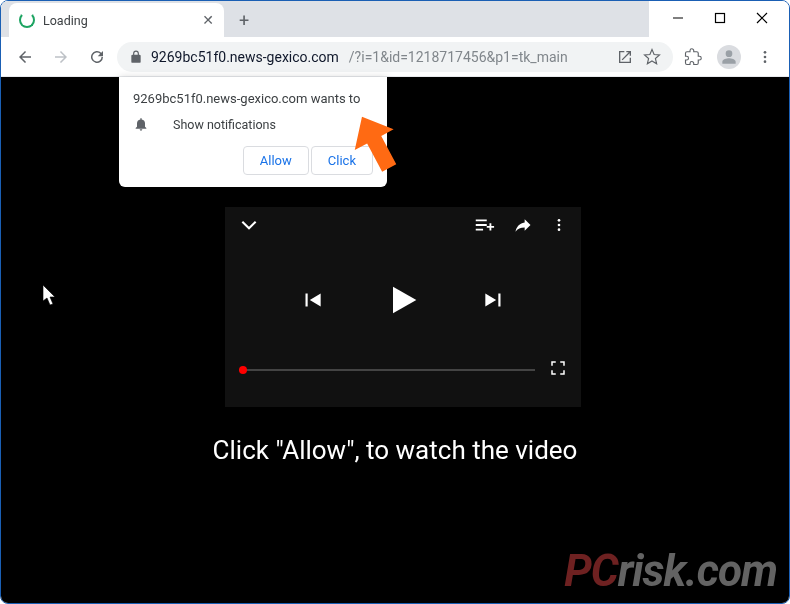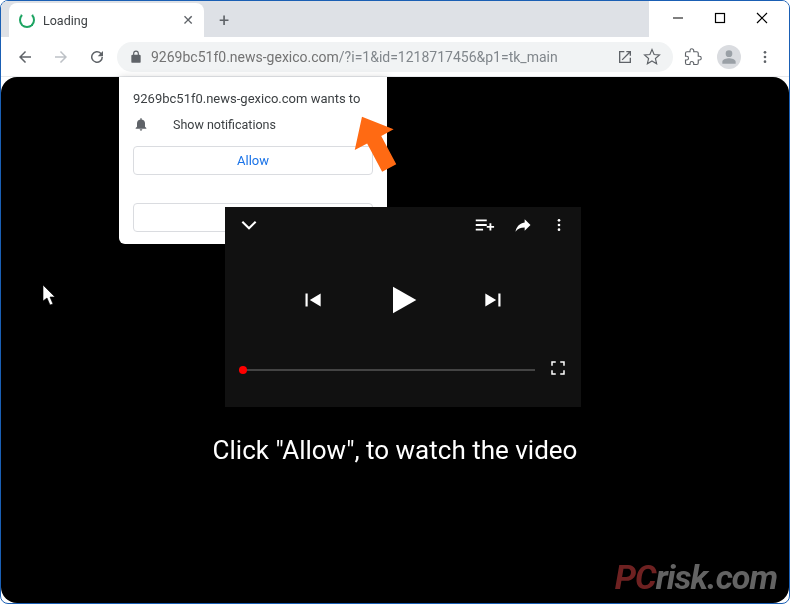--- a/index.html
+++ b/index.html
@@ -6,63 +6,63 @@
   body { width: 790px; height: 604px; background: #fff; position: relative; overflow: hidden; }
 
   
   .window { width: 790px; height: 604px; border: 1px solid #1a5fb4; border-radius: 8px; overflow: hidden; position: relative; background: #fff; }
   .titlebar { height: 34px; background: #fff; display: flex; align-items: center; justify-content: flex-end; padding: 0 6px; }
   .winbtn { width: 42px; height: 28px; display: flex; align-items: center; justify-content: center; }
   .winbtn svg { width: 12px; height: 12px; }
 
   
   .tabstrip { height: 36px; background: #dee1e6; display: flex; align-items: flex-end; padding: 4px 8px 0; position: absolute; top: 0; left: 0; right: 140px; }
-  .tab { height: 34px; width: 195px; background: #fff; border-radius: 8px 8px 0 0; display: flex; align-items: center; padding: 0 10px; gap: 8px; font-size: 12.5px; color: #3c4043; }
+  .tab { height: 34px; width: 215px; background: #fff; border-radius: 8px 8px 0 0; display: flex; align-items: center; padding: 0 10px; gap: 8px; font-size: 12.5px; color: #3c4043; }
   .tab .favicon { width: 16px; height: 16px; border-radius: 50%; border: 2px solid #1da462; border-top-color: transparent; animation: none; }
   .tab .close { margin-left: auto; font-size: 14px; color: #5f6368; }
   .newtab { width: 28px; height: 28px; display: flex; align-items: center; justify-content: center; font-size: 18px; color: #5f6368; margin-left: 6px; margin-bottom: 3px; }
 
   
   .toolbar { position: absolute; top: 36px; left: 0; right: 0; height: 40px; background: #fff; display: flex; align-items: center; padding: 0 8px; gap: 4px; border-bottom: 1px solid #e8eaed; }
   .navbtn { width: 32px; height: 32px; display: flex; align-items: center; justify-content: center; color: #5f6368; }
   .navbtn.disabled { color: #bdc1c6; }
   .addrbar { flex: 1; height: 30px; background: #f1f3f4; border-radius: 15px; display: flex; align-items: center; padding: 0 12px; gap: 8px; font-size: 14px; color: #5f6368; }
-  .addrbar .url-secondary { color: #80868b; }
-  .addrbar .url-main { color: #737373; }
+  .addrbar .url-secondary { color: #80868b; margin-left: 10px; }
+  .addrbar .url-main { color: #0f172a; }
   .tbtn { width: 32px; height: 32px; display: flex; align-items: center; justify-content: center; color: #5f6368; }
   .avatar-stub { width: 24px; height: 24px; border-radius: 50%; background: #dadce0; display:flex;align-items:center;justify-content:center; }
 
   
-  .content { position: absolute; top: 76px; left: 0; right: 0; bottom: 0; background: #000; border-radius: 16px; }
+  .content { position: absolute; top: 76px; left: 0; right: 0; bottom: 0; background: #000; }
 
   
   .notif { position: absolute; top: 0; left: 118px; width: 268px; background: #fff; border-radius: 0 0 6px 6px; box-shadow: 0 2px 10px rgba(0,0,0,0.25); padding: 14px 14px 12px; font-size: 13px; color: #3c4043; }
   .notif-line2 { display: flex; align-items: center; gap: 24px; margin-top: 10px; font-size: 12.5px; }
-  .notif-actions { display: flex; justify-content: flex-end; gap: 28px; margin-top: 14px; flex-direction: column; }
+  .notif-actions { display: flex; justify-content: flex-end; gap: 2px; margin-top: 14px; }
   .notif-btn { border: 1px solid #dadce0; border-radius: 4px; padding: 6px 16px; font-size: 13px; color: #1a73e8; background: #fff; }
 
   
   .arrow { position: absolute; top: 36px; left: 348px; width: 56px; height: 64px; }
 
   
   .player { position: absolute; top: 130px; left: 224px; width: 356px; height: 200px; background: #111; }
   .player-top { height: 40px; display: flex; align-items: center; padding: 0 14px; }
   .pt-left { }
   .pt-right { margin-left: auto; display: flex; gap: 18px; align-items: center; }
   .player-mid { height: 110px; display: flex; align-items: center; justify-content: center; gap: 58px; }
   .player-bot { height: 26px; display: flex; align-items: center; padding: 0 14px; }
   .progress { flex: 1; height: 2px; background: #444; position: relative; }
   .progress-dot { position: absolute; left: 0; top: -3px; width: 8px; height: 8px; border-radius: 50%; background: #ff0000; }
   .full { margin-left: 14px; }
 
   
   .instr { position: absolute; top: 358px; left: 0; right: 0; text-align: center; color: #fff; font-size: 26px; font-weight: 400; }
 
   
-  .wm { position: absolute; right: 12px; bottom: 6px; font-family: Georgia, serif; font-style: italic; font-size: 34px; font-weight: 700; color: rgba(180,180,180,0.55); letter-spacing: -1px; }
+  .wm { position: absolute; right: 12px; bottom: 6px; font-family: Georgia, serif; font-style: italic; font-size: 44px; font-weight: 700; color: rgba(180,180,180,0.55); letter-spacing: -1px; }
   .wm .hl { color: rgba(200,60,60,0.55); }
 
   
   .cursor { position: absolute; left: 42px; top: 208px; }
 </style>
 </head>
 <body>
 
 <div class="window">
 

